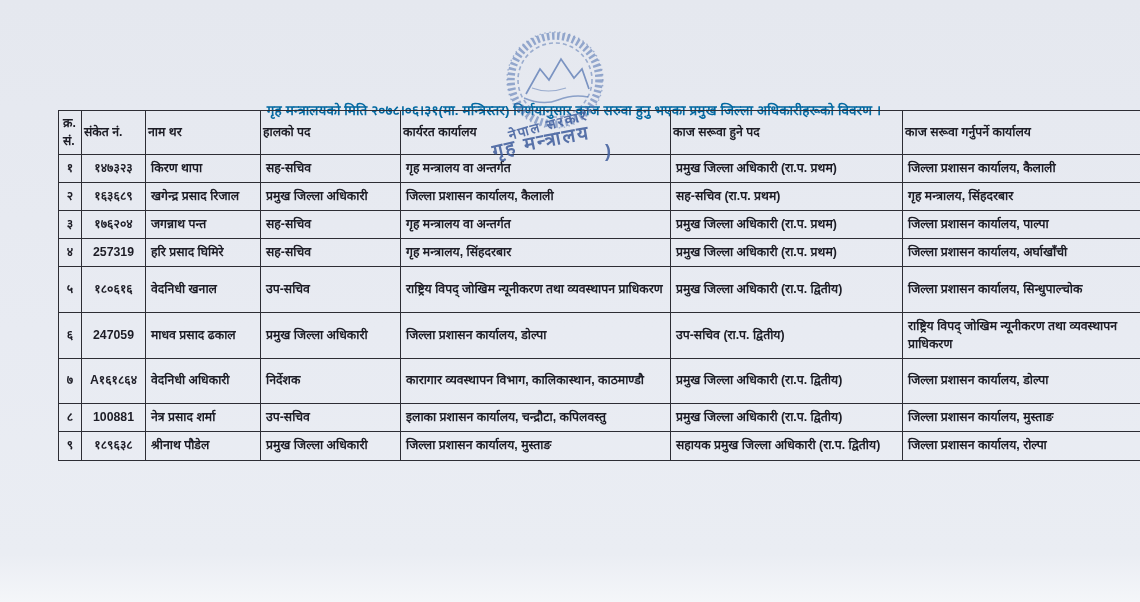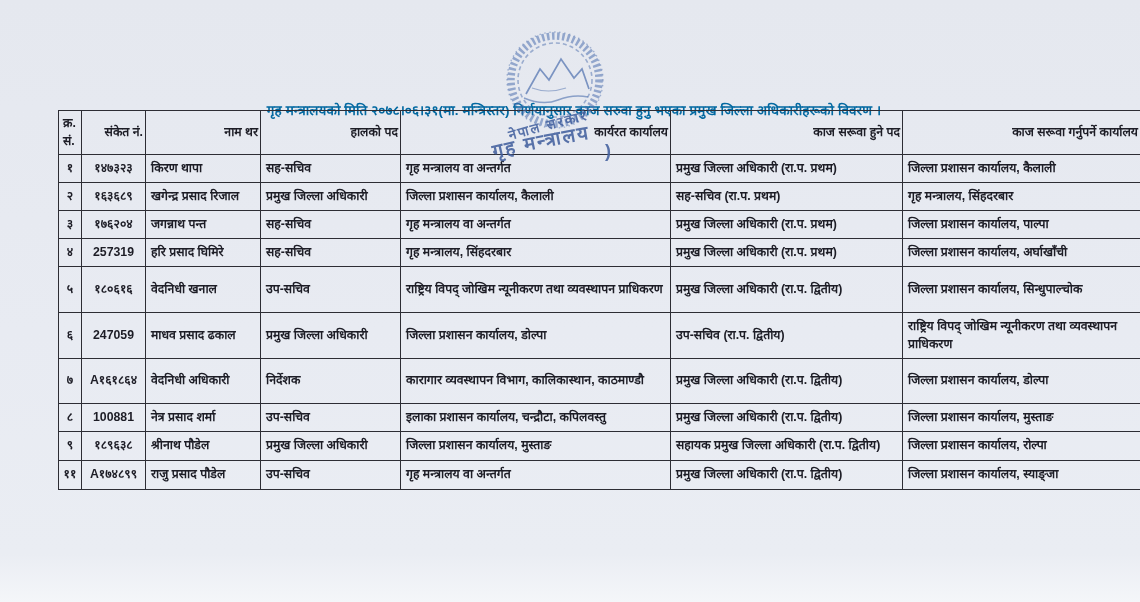--- a/index.html
+++ b/index.html
@@ -21,21 +21,21 @@
     position:absolute; left:30px; top:110px; width:1082px;
     border-collapse:collapse; table-layout:fixed;
     background:transparent;
     margin-left:28px;
   }
   .transfer th, .transfer td {
     border:1.6px solid #2d2d34; color:#1d1d26;
     font-size:12.3px; font-weight:700; line-height:1.45;
     padding:2px 5px; vertical-align:middle; overflow:hidden;
   }
-  .transfer th { text-align:right; padding:2px 2px; }
+  .transfer th { text-align:left; padding:2px 2px; }
   .transfer th.hdr-sn { white-space:pre-line; text-align:left; padding-left:4px; }
   .transfer td:nth-child(1), .transfer td:nth-child(2) { text-align:center; padding:2px 1px; }
   .transfer tr.hdr  { height:44px; }
   .transfer tr.rh   { height:28px; }
   .transfer tr.rh2  { height:29px; }
   .transfer tr.tall { height:46px; }
   .transfer tr.tall7{ height:45px; }
   .stamp {
     position:absolute; left:488px; top:16px; pointer-events:none;
   }
@@ -142,29 +142,20 @@
   </tr>
   <tr class="rh2">
     <td>९</td>
     <td>१८९६३८</td>
     <td>श्रीनाथ पौडेल</td>
     <td>प्रमुख जिल्ला अधिकारी</td>
     <td>जिल्ला प्रशासन कार्यालय, मुस्ताङ</td>
     <td>सहायक प्रमुख जिल्ला अधिकारी (रा.प. द्वितीय)</td>
     <td>जिल्ला प्रशासन कार्यालय, रोल्पा</td>
   </tr>
-  <tr class="rh2">
-    <td>११</td>
-    <td>A१७४८९९</td>
-    <td>राजु प्रसाद पौडेल</td>
-    <td>उप-सचिव</td>
-    <td>गृह मन्त्रालय वा अन्तर्गत</td>
-    <td>प्रमुख जिल्ला अधिकारी (रा.प. द्वितीय)</td>
-    <td>जिल्ला प्रशासन कार्यालय, स्याङ्जा</td>
-  </tr>
 </tbody>
   </table>
 
 <svg class="stamp" width="195" height="155" viewBox="0 0 195 155">
   <defs>
     <path id="arc1" d="M 22 124 Q 72 110 124 98"></path>
     <path id="arc2" d="M 6 142 Q 70 127 144 116"></path>
   </defs>
   <g stroke="#4d6fae" fill="none">
     <circle cx="67" cy="64" r="44" stroke-width="7.5" stroke-dasharray="2.5 2.6" opacity="0.55"></circle>

